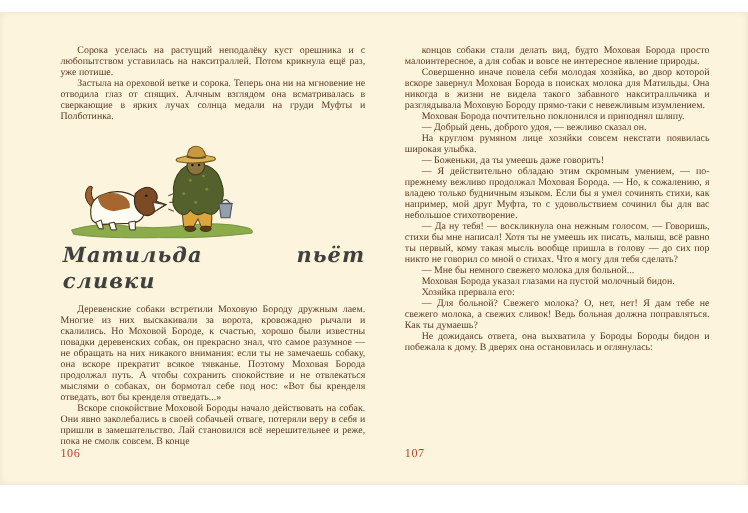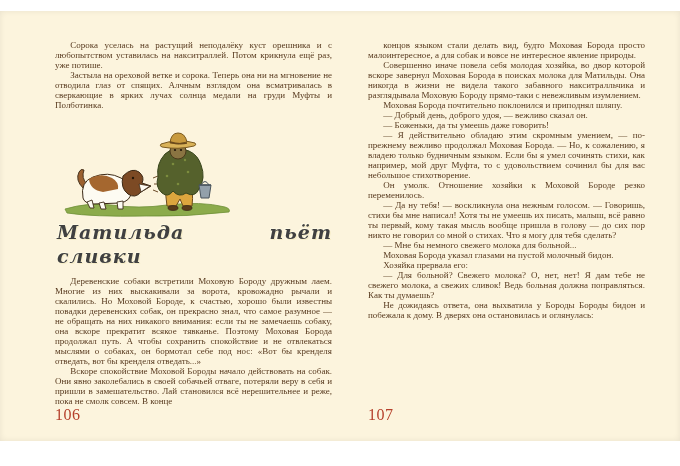--- a/index.html
+++ b/index.html
@@ -39,21 +39,21 @@
     text-shadow:
       0 0 1px #fffbe6,
       1px 1px 0 #f6ecc4,
      -1px -1px 0 #fffbe6;
     margin:2px 0 8px 2px;
     text-indent:0;
   }
   .page-number{
     position:absolute;top:406px;
     color:#b5402b;
-    font-size:16px;
+    font-size:11px;
     letter-spacing:0.5px;
   }
   .page-number-left{left:55px;}
   .page-number-right{left:368px;width:277px;text-align:left;}
 </style>
 </head>
 <body>
 
 <div class="spread">
   <div class="paper"></div>
@@ -111,27 +111,27 @@
 
     <h1 class="chapter-title">Матильда пьёт сливки</h1>
 
     <div>
         <p class="para">Деревенские собаки встретили Моховую Бороду дружным лаем. Многие из них выскакивали за ворота, кровожадно рычали и скалились. Но Моховой Бороде, к счастью, хорошо были известны повадки деревенских собак, он прекрасно знал, что самое разумное — не обращать на них никакого внимания: если ты не замечаешь собаку, она вскоре прекратит всякое тявканье. Поэтому Моховая Борода продолжал путь. А чтобы сохранить спокойствие и не отвлекаться мыслями о собаках, он бормотал себе под нос: «Вот бы кренделя отведать, вот бы кренделя отведать...»</p>
         <p class="para">Вскоре спокойствие Моховой Бороды начало действовать на собак. Они явно заколебались в своей собачьей отваге, потеряли веру в себя и пришли в замешательство. Лай становился всё нерешительнее и реже, пока не смолк совсем. В конце</p>
       </div>
   </div>
 
   <div class="col col-right">
-      <p class="para">концов языком стали делать вид, будто Моховая Борода просто малоинтересное, а для собак и вовсе не интересное явление природы.</p>
+      <p class="para">концов собаки стали делать вид, будто Моховая Борода просто малоинтересное, а для собак и вовсе не интересное явление природы.</p>
       <p class="para">Совершенно иначе повела себя молодая хозяйка, во двор которой вскоре завернул Моховая Борода в поисках молока для Матильды. Она никогда в жизни не видела такого забавного накситралльчика и разглядывала Моховую Бороду прямо-таки с невежливым изумлением.</p>
       <p class="para">Моховая Борода почтительно поклонился и приподнял шляпу.</p>
       <p class="para">— Добрый день, доброго удоя, — вежливо сказал он.</p>
+      <p class="para">На круглом румяном лице хозяйки совсем некстати появилась широкая улыбка.</p>
       <p class="para">— Боженьки, да ты умеешь даже говорить!</p>
       <p class="para">— Я действительно обладаю этим скромным умением, — по-прежнему вежливо продолжал Моховая Борода. — Но, к сожалению, я владею только будничным языком. Если бы я умел сочинять стихи, как например, мой друг Муфта, то с удовольствием сочинил бы для вас небольшое стихотворение.</p>
-      <p class="para">Он умолк. Отношение хозяйки к Моховой Бороде резко переменилось.</p>
       <p class="para">— Да ну тебя! — воскликнула она нежным голосом. — Говоришь, стихи бы мне написал! Хотя ты не умеешь их писать, малыш, всё равно ты первый, кому такая мысль вообще пришла в голову — до сих пор никто не говорил со мной о стихах. Что я могу для тебя сделать?</p>
       <p class="para">— Мне бы немного свежего молока для больной...</p>
       <p class="para">Моховая Борода указал глазами на пустой молочный бидон.</p>
       <p class="para">Хозяйка прервала его:</p>
       <p class="para">— Для больной? Свежего молока? О, нет, нет! Я дам тебе не свежего молока, а свежих сливок! Ведь больная должна поправляться. Как ты думаешь?</p>
       <p class="para">Не дожидаясь ответа, она выхватила у Бороды Бороды бидон и побежала к дому. В дверях она остановилась и оглянулась:</p>
     </div>
 
   <div class="page-number page-number-left">106</div>
   <div class="page-number page-number-right">107</div>

